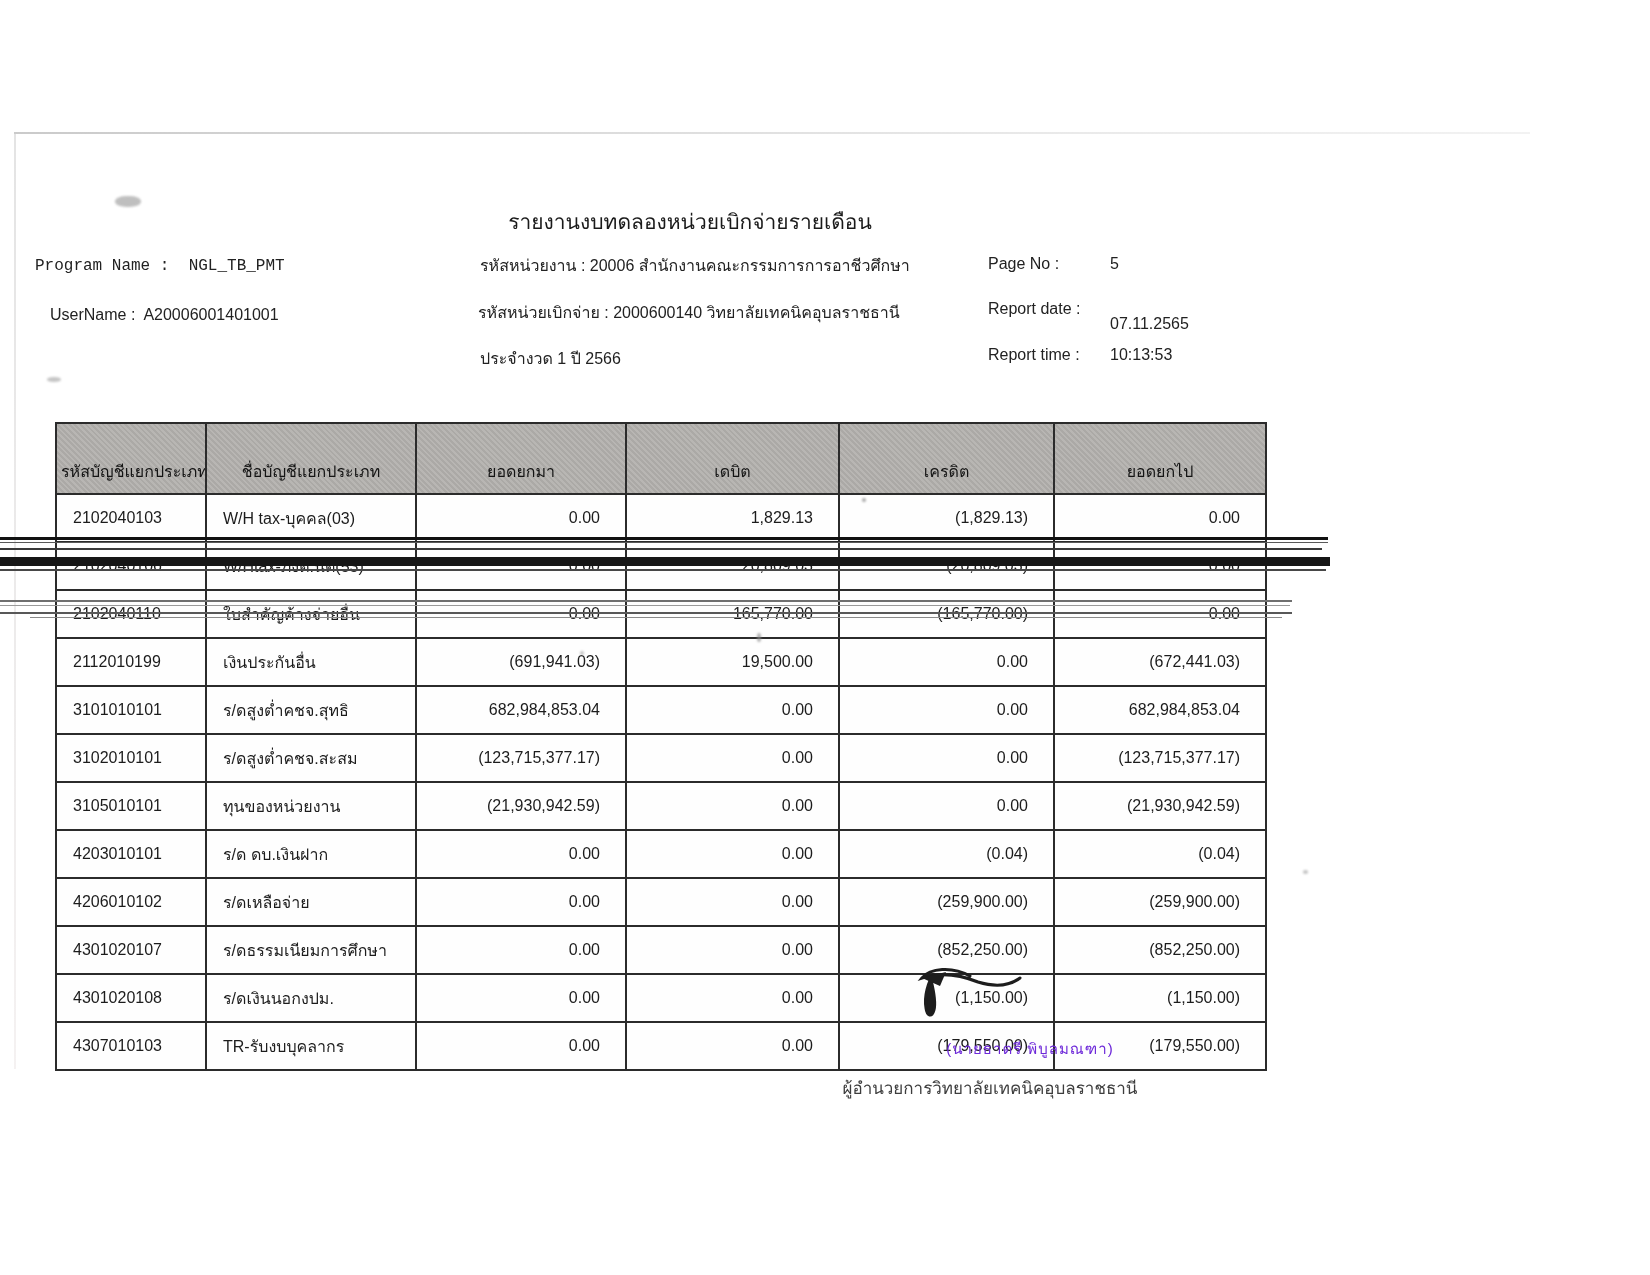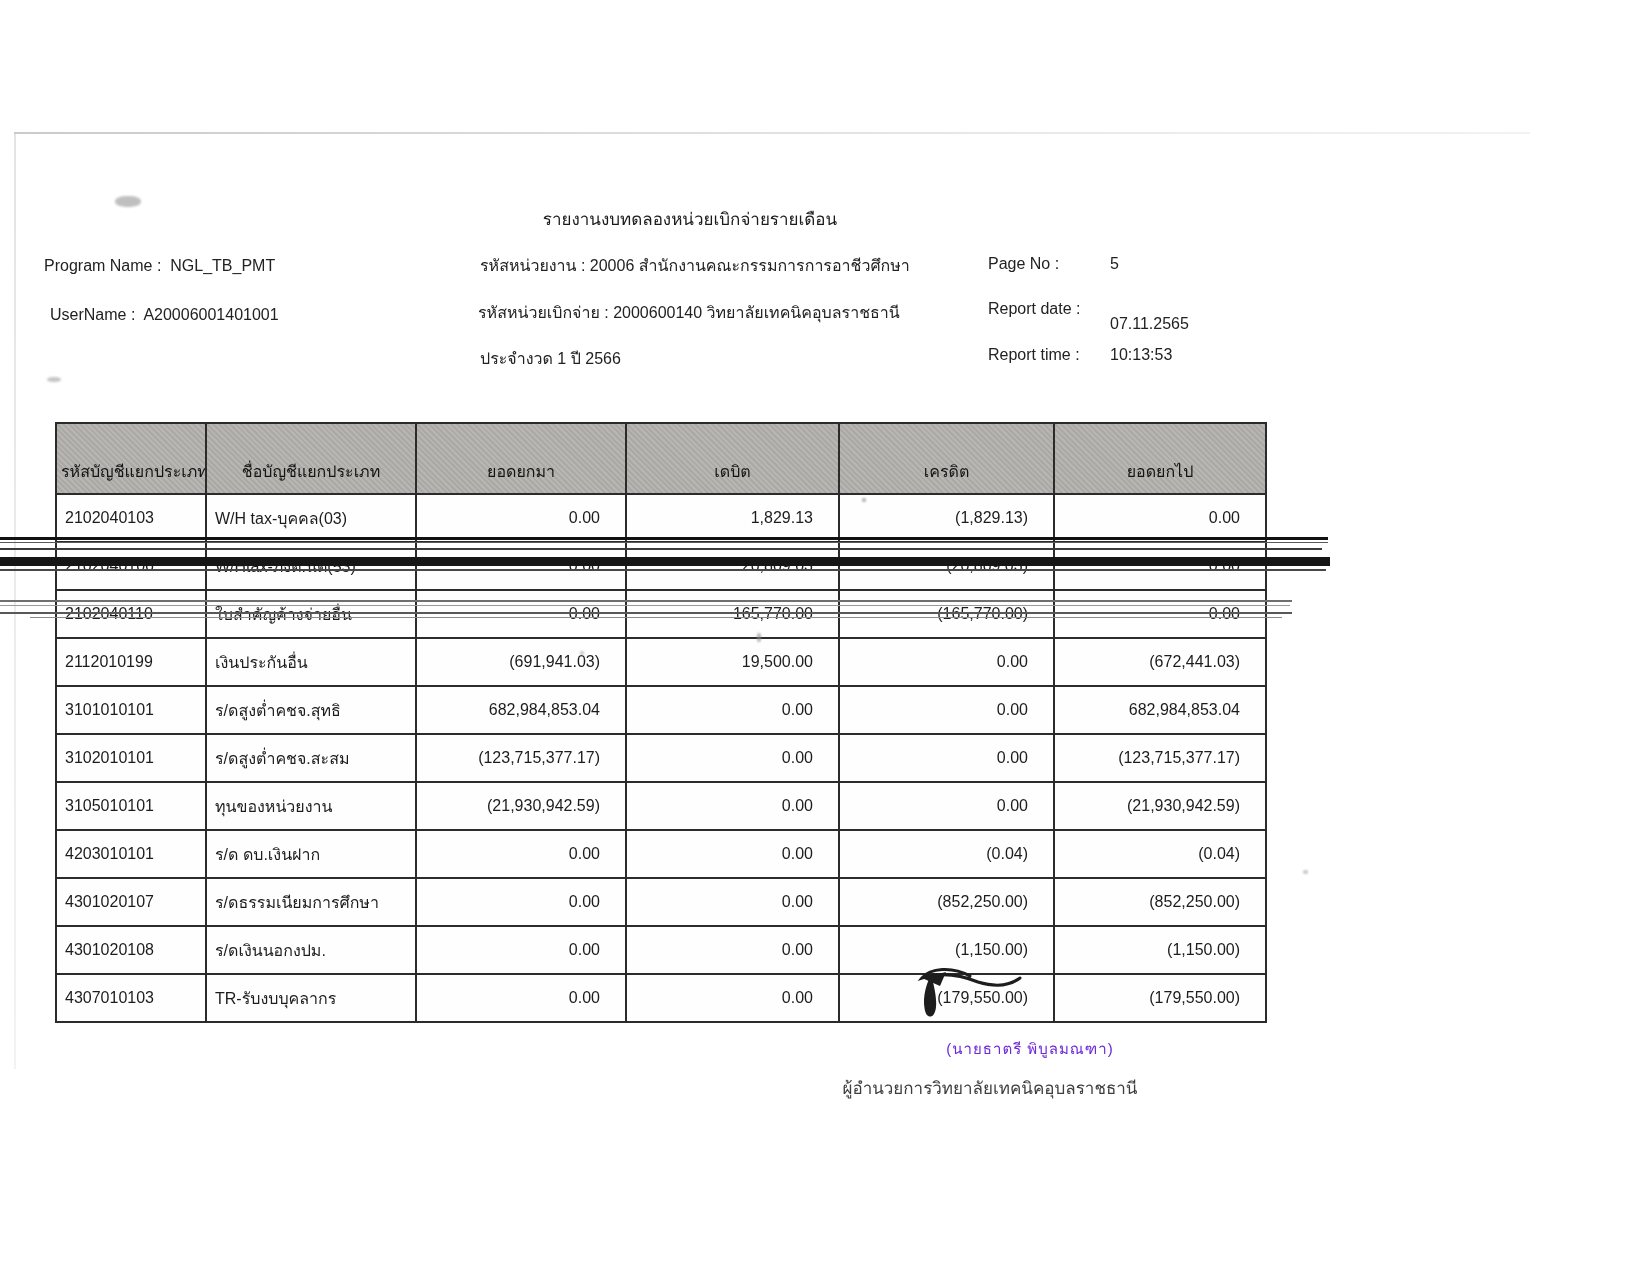--- a/index.html
+++ b/index.html
@@ -12,33 +12,33 @@
     overflow:hidden;
   }
   .abs{position:absolute;}
   
   .paper-edge-top{top:132px;left:14px;width:1516px;height:2px;
     background:linear-gradient(to right,#b9b9b9,#e3e3e3 70%,#eee);opacity:.75;}
   .paper-edge-left{top:134px;left:14px;width:2px;height:935px;
     background:linear-gradient(to bottom,#ddd,#f2eeee);opacity:.8;}
   
   .h-txt{font-size:16px;white-space:nowrap;color:#222;}
-  .title{top:205px;left:450px;width:480px;text-align:center;font-size:17px;color:#1a1a1a;}
+  .title{top:205px;left:450px;width:480px;text-align:center;font-size:21px;color:#1a1a1a;}
   
   table{border-collapse:collapse;table-layout:fixed;}
   #tbl{top:422px;left:55px;width:1210px;}
   th,td{border:2px solid #2b2b2b;overflow:hidden;white-space:nowrap;}
   th{
     height:60px;vertical-align:bottom;padding:0 4px 9px 4px;
     font-weight:normal;font-size:16px;color:#141414;
     background-color:#b4b2af;
     background-image:repeating-linear-gradient(45deg,rgba(0,0,0,.05) 0 2px,rgba(255,255,255,.05) 2px 4px);
   }
   td{height:44px;font-size:16px;vertical-align:middle;background:#fefefe;}
-  td.txt{text-align:left;padding-left:8px;}
+  td.txt{text-align:left;padding-left:16px;}
   td.num{text-align:right;padding-right:25px;}
   
   .streak{left:0;background:#111;}
   .s1{top:537px;width:1328px;height:3px;}
   .s2{top:542px;width:1328px;height:1px;background:#5a5a5a;}
   .s3{top:548px;width:1322px;height:2px;background:#3a3a3a;}
   .s4{top:557px;width:1330px;height:9px;background:#161616;}
   .s5{top:569px;width:1326px;height:2px;background:#474747;}
   .s6{top:600px;width:1292px;height:2px;background:#6f6f6f;}
   .s7{top:605px;width:1290px;height:1px;background:#9a9a9a;}
@@ -62,21 +62,21 @@
 </head>
 <body>
 
 <div id="page">
 
   <div class="abs paper-edge-top"></div>
   <div class="abs paper-edge-left"></div>
 
   <div class="abs title h-txt">รายงานงบทดลองหน่วยเบิกจ่ายรายเดือน</div>
 
-  <div class="abs h-txt" style="top:257px;left:44px;">
+  <div class="abs h-txt" style="top:257px;left:35px;font-family:Liberation Mono, monospace;">
     <span>Program Name :</span>&nbsp;
     <span>NGL_TB_PMT</span>
   </div>
   <div class="abs h-txt" style="top:306px;left:50px;">
     <span>UserName :</span>&nbsp;
     <span>A20006001401001</span>
   </div>
 
   <div class="abs h-txt" style="top:253px;left:480px;">รหัสหน่วยงาน : 20006 สำนักงานคณะกรรมการการอาชีวศึกษา</div>
   <div class="abs h-txt" style="top:300px;left:478px;">รหัสหน่วยเบิกจ่าย : 2000600140 วิทยาลัยเทคนิคอุบลราชธานี</div>
@@ -167,20 +167,28 @@
         </tr>
         <tr>
           <td class="txt">4203010101</td>
           <td class="txt">ร/ด ดบ.เงินฝาก</td>
           <td class="num">0.00</td>
           <td class="num">0.00</td>
           <td class="num">(0.04)</td>
           <td class="num">(0.04)</td>
         </tr>
         <tr>
+          <td class="txt">4206010102</td>
+          <td class="txt">ร/ดเหลือจ่าย</td>
+          <td class="num">0.00</td>
+          <td class="num">0.00</td>
+          <td class="num">(259,900.00)</td>
+          <td class="num">(259,900.00)</td>
+        </tr>
+        <tr>
           <td class="txt">4301020107</td>
           <td class="txt">ร/ดธรรมเนียมการศึกษา</td>
           <td class="num">0.00</td>
           <td class="num">0.00</td>
           <td class="num">(852,250.00)</td>
           <td class="num">(852,250.00)</td>
         </tr>
         <tr>
           <td class="txt">4301020108</td>
           <td class="txt">ร/ดเงินนอกงปม.</td>

